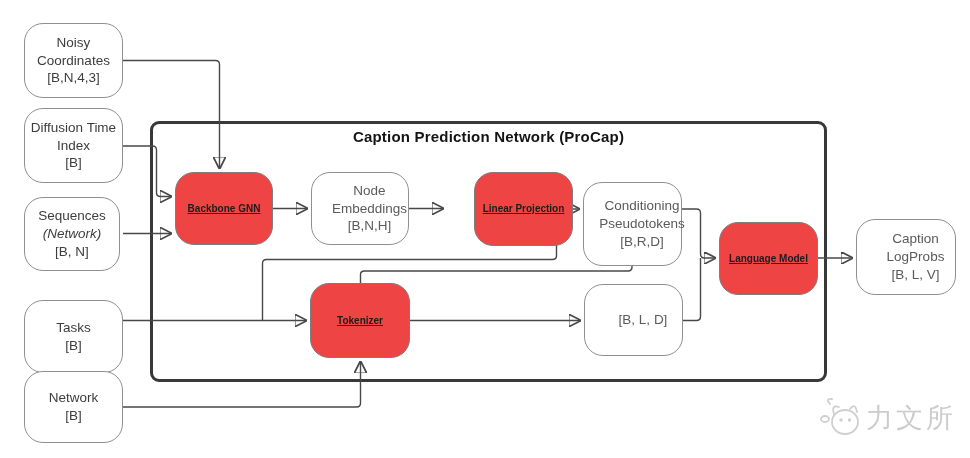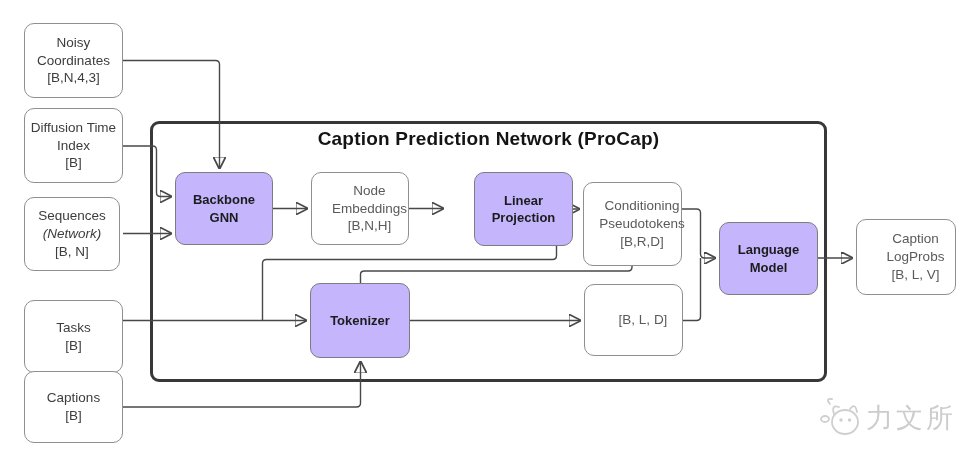--- a/index.html
+++ b/index.html
@@ -9,39 +9,39 @@
     font-family:"Liberation Sans","DejaVu Sans",sans-serif;
   }
   
   .procap {
     position:absolute; left:150px; top:121px; width:677px; height:261px;
     box-sizing:border-box; border:3px solid #383838; border-radius:9px;
     background:#ffffff; z-index:1;
   }
   .procap-title {
     position:absolute; top:4px; left:0; right:0; text-align:center;
-    font-weight:bold; font-size:19px; color:#141414; letter-spacing:.2px;
+    font-weight:bold; font-size:15px; color:#141414; letter-spacing:.2px;
   }
   
   svg.wires { position:absolute; left:0; top:0; z-index:2; }
   svg.wires path { fill:none; stroke:#484848; stroke-width:1.4; stroke-linejoin:round; }
   
   .box {
     position:absolute; box-sizing:border-box; z-index:3;
     display:flex; flex-direction:column; align-items:center; justify-content:center;
     text-align:center; padding:4px 5px;
-    background:#ffffff; border:1px solid #8f8f8f; border-radius:10px;
+    background:#ffffff; border:1px solid #8f8f8f; border-radius:19px;
     font-size:13.5px; line-height:1.32; color:#3d3d3d;
   }
   .box .shape, .box .note { display:block;text-align:right; }
   .box .note { font-style:italic; }
   .box.inner-plain { color:#5a5a5a;padding-left:24px; }
   .box.module {
-    background:#c4b5fd; border-color:#7d7d7d;
-    font-weight:bold; color:#1c1c1c; font-size:13px;
+    background:#ef4444; border-color:#7d7d7d;
+    font-weight:bold; color:#1c1c1c; font-size:10px;text-decoration:underline;
   }
   
   .watermark {
     position:absolute; left:818px; top:394px; z-index:1;
     display:flex; align-items:center; color:#cccccc;
   }
   .watermark .wm-text {
     font-size:27px; letter-spacing:3px; color:#cccccc; margin-left:2px;
     text-shadow:0 1px 0 #ffffff;
   }
@@ -88,21 +88,21 @@
   <div class="box" style="left:24px;top:197px;width:96px;height:74px">
     <span>Sequences</span>
     <span class="note">(Network)</span>
     <span class="shape">[B, N]</span>
   </div>
   <div class="box" style="left:24px;top:300px;width:99px;height:73px">
     <span>Tasks</span>
     <span class="shape">[B]</span>
   </div>
   <div class="box" style="left:24px;top:371px;width:99px;height:72px">
-    <span>Captions</span>
+    <span>Network</span>
     <span class="shape">[B]</span>
   </div>
 
   <div class="box module" style="left:175px;top:172px;width:98px;height:73px">
     <span>Backbone GNN</span>
   </div>
   <div class="box inner-plain" style="left:311px;top:172px;width:98px;height:73px">
     <span>Node Embeddings</span>
     <span class="shape">[B,N,H]</span>
   </div>

